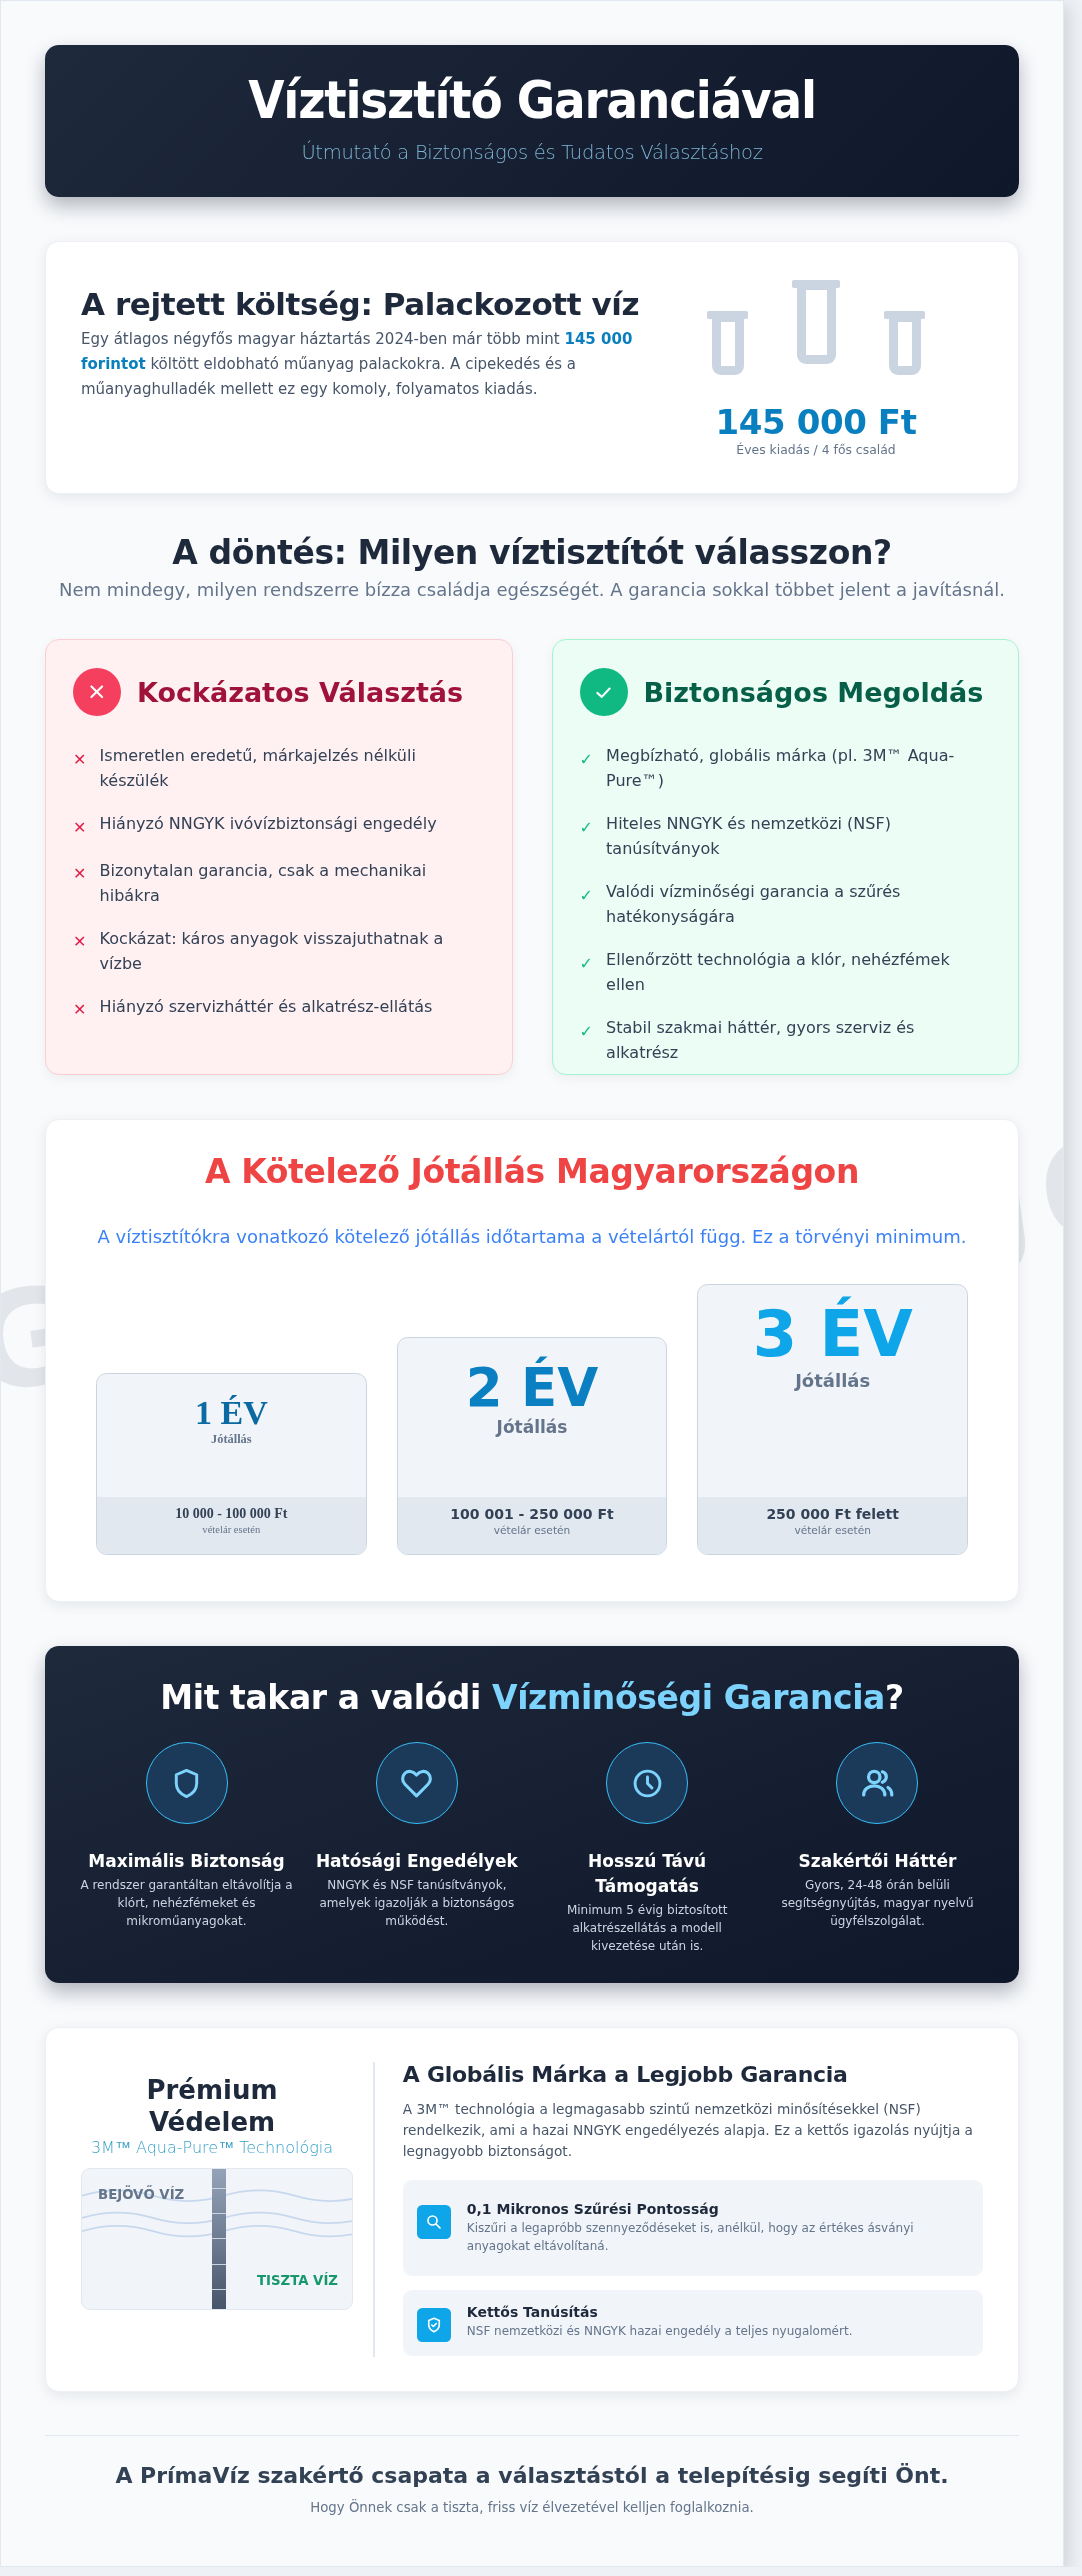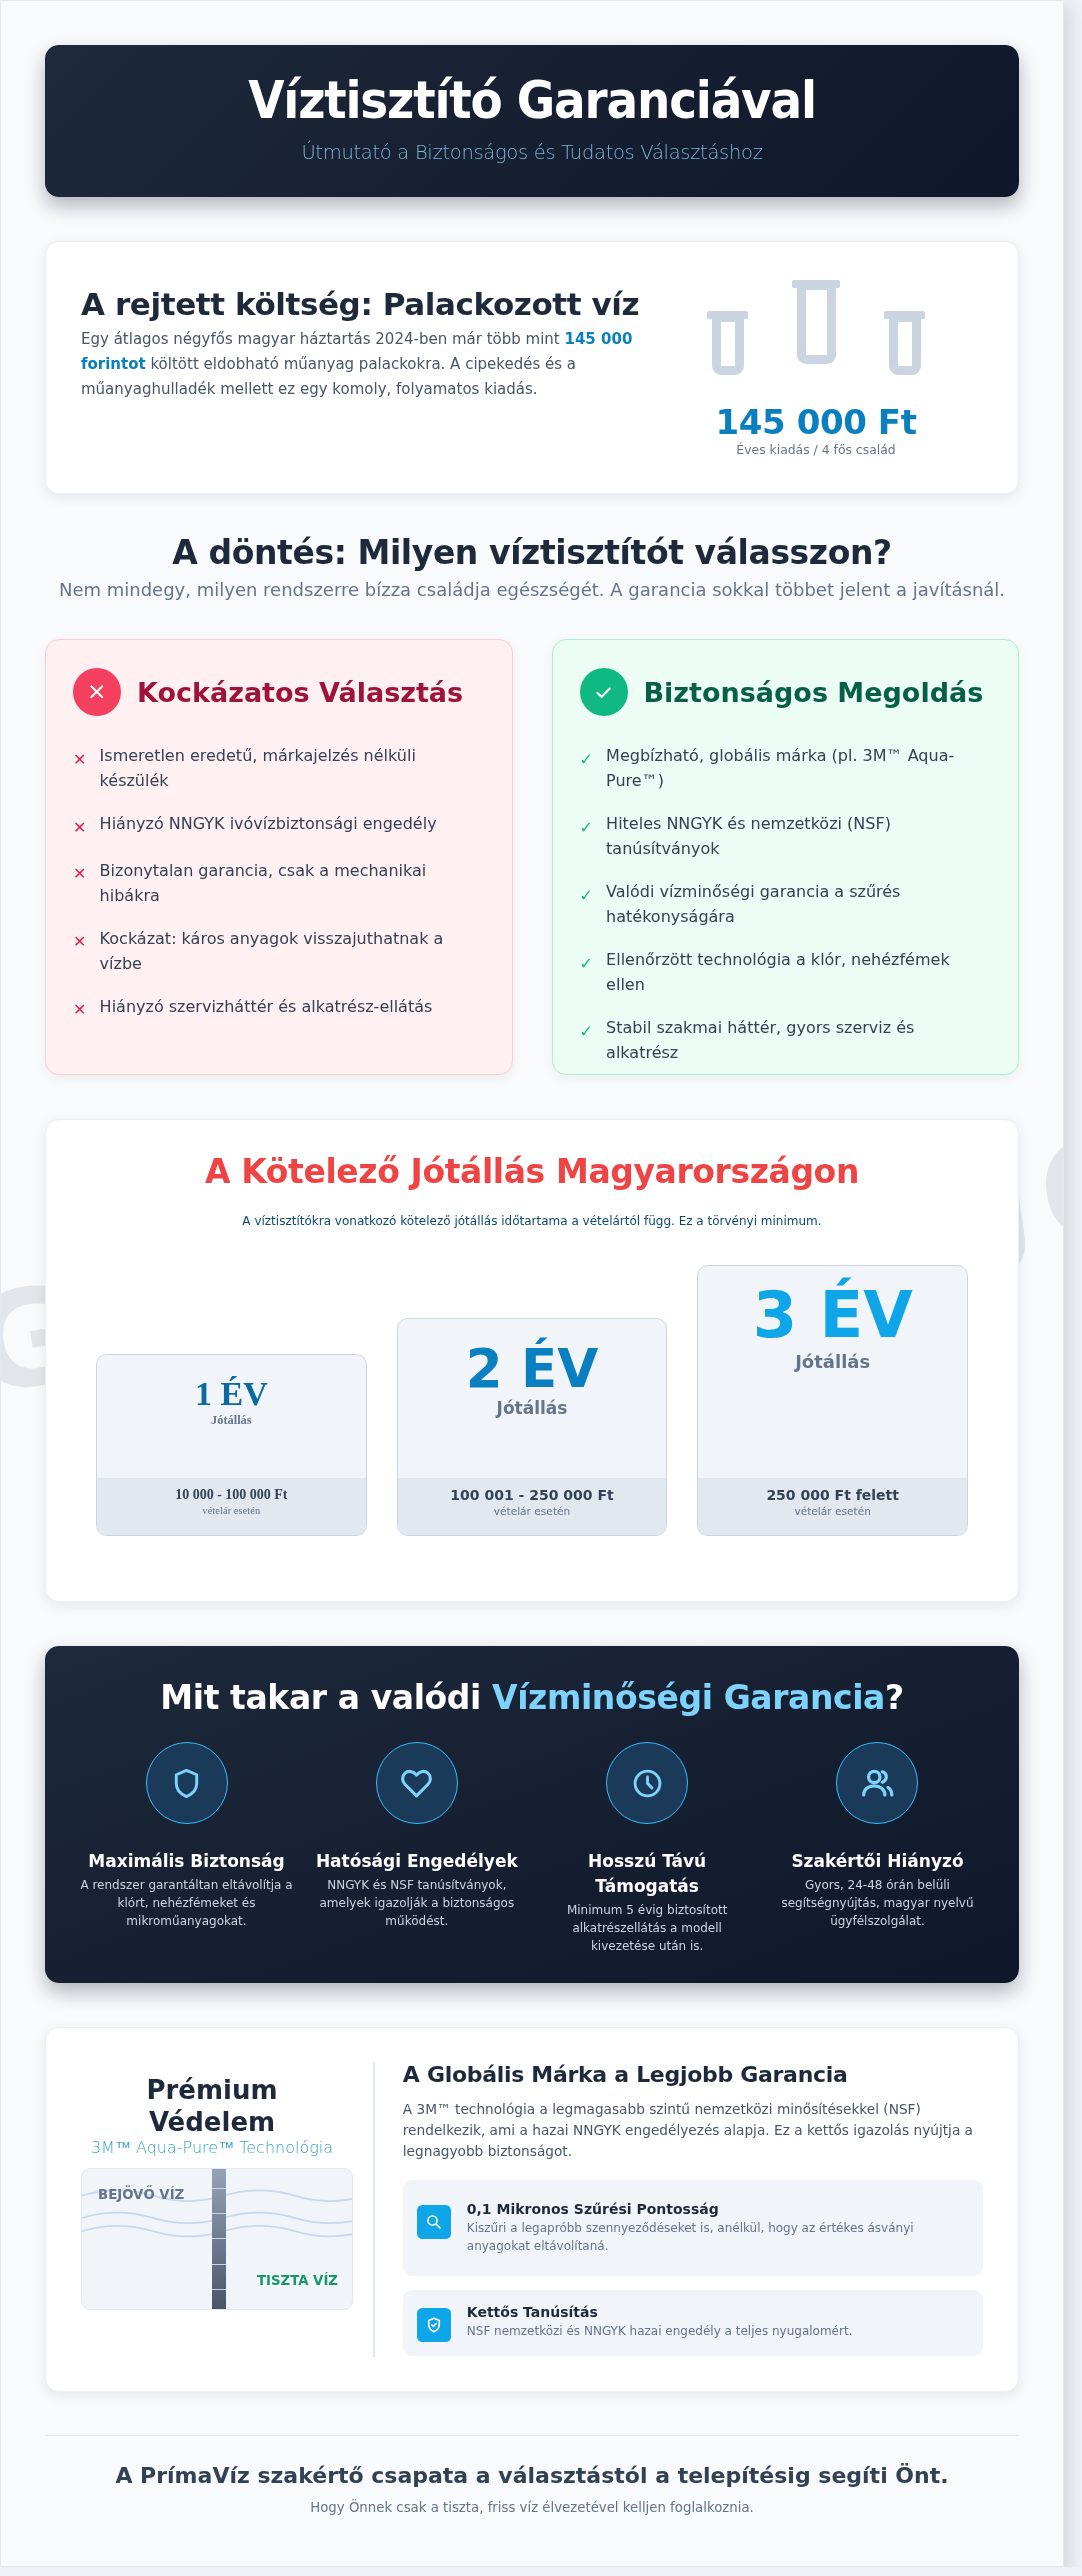--- a/index.html
+++ b/index.html
@@ -59,21 +59,21 @@
   .good .cmp-title { color: #065f46; }
   .cmp ul { list-style: none; }
   .cmp li { display: flex; gap: 10.6px; margin-bottom: 18px; font-size: 16px; line-height: 25px; color: #334155; }
   .cmp li .mk { width: 16px; flex-shrink: 0; font-weight: bold; font-size: 16px; margin-top: 3.5px; }
   .bad li .mk { color: #e11d48; }
   .good li .mk { color: #10b981; }
 
   
   .warranty { margin-top: 44px; height: 483px; padding: 32px 50px; text-align: center; }
   .warranty h2 { font-size: 33px; font-weight: bold; color: #ef4444; letter-spacing: -0.4px; }
-  .warranty .sub { margin-top: 23px; font-size: 12px; color: #0c4a6e; }
+  .warranty .sub { margin-top: 35px; font-size: 18px; color: #3b82f6; }
   .podium { display: flex; align-items: flex-end; justify-content: center; gap: 30px; margin-top: 37px; height: 271px; padding: 0 0 0 0; }
   .tier { width: 273px; background: #f1f5f9; border: 1.8px solid #cbd5e1; border-radius: 10.6px; overflow: hidden; display: flex; flex-direction: column; }
   .tier .top { flex: 1; padding-top: 19.5px; }
   .tier .yrs { font-weight: bold; color: #0a6aa1; }
   .tier .lbl { font-weight: bold; color: #64748b; }
   .tier .bot { height: 57px; background: #e2e8f0; padding-top: 9px; }
   .tier .range { font-size: 14px; font-weight: bold; color: #334155; }
   .tier .note { font-size: 10.6px; color: #64748b; margin-top: 1.8px; }
   .t1 { height: 182px; font-family: Liberation Serif, serif; } .t1 .yrs { font-size: 34px; color: #0a6aa1; } .t1 .lbl { font-size: 12.4px; }
   .t2 { height: 218px; } .t2 .yrs { font-size: 53px; color: #0a7fc2; line-height: 59px; } .t2 .lbl { font-size: 17px; }
@@ -290,21 +290,21 @@
       </div>
       <div class="feat">
         <div class="feat-icon">
           <svg width="39" height="39" viewBox="0 0 24 24" fill="none" stroke="#7dd3fc" stroke-width="2" stroke-linecap="round">
               <circle cx="10" cy="8" r="3.5"></circle>
               <path d="M3.5 19 C3.5 15.5 6.5 13.5 10 13.5 C13.5 13.5 16.5 15.5 16.5 19"></path>
               <path d="M15 4.8 C16.8 5.4 17.6 7 17.3 8.6 C17.1 9.8 16.3 10.7 15 11.2"></path>
               <path d="M18.5 14.5 C20 15.3 20.8 16.8 20.8 19"></path>
             </svg>
         </div>
-        <h3>Szakértői Hiányzó</h3>
+        <h3>Szakértői Háttér</h3>
         <p>Gyors, 24-48 órán belüli segítségnyújtás, magyar nyelvű ügyfélszolgálat.</p>
       </div>
     </div>
   </section>
 
   <section class="card premium">
     <div class="prem-left">
       <h3>Prémium Védelem</h3>
       <div class="tech">3M™ Aqua-Pure™ Technológia</div>
       <div class="filter">

